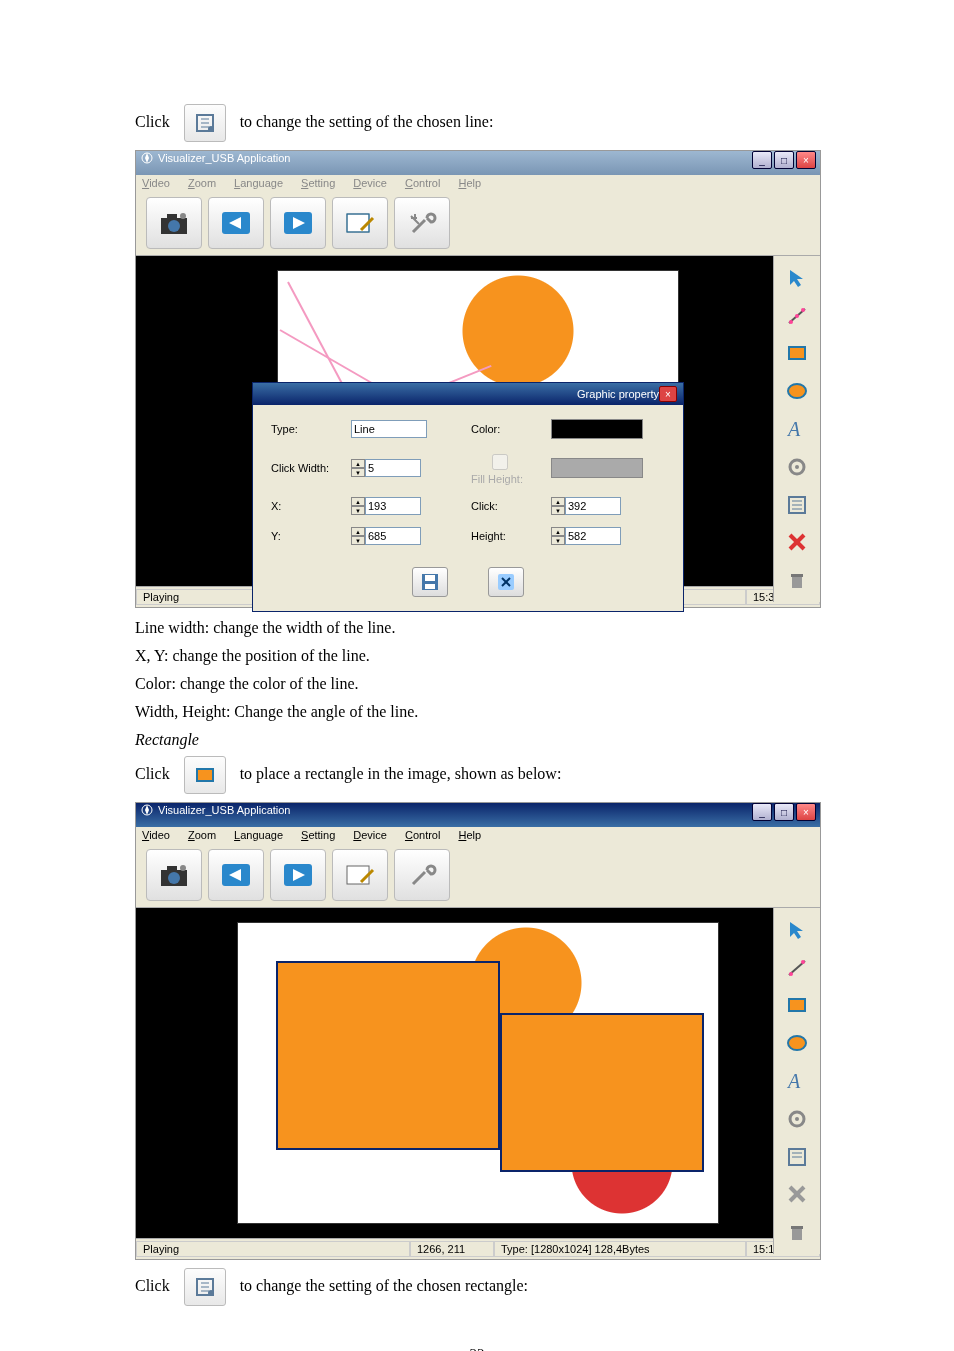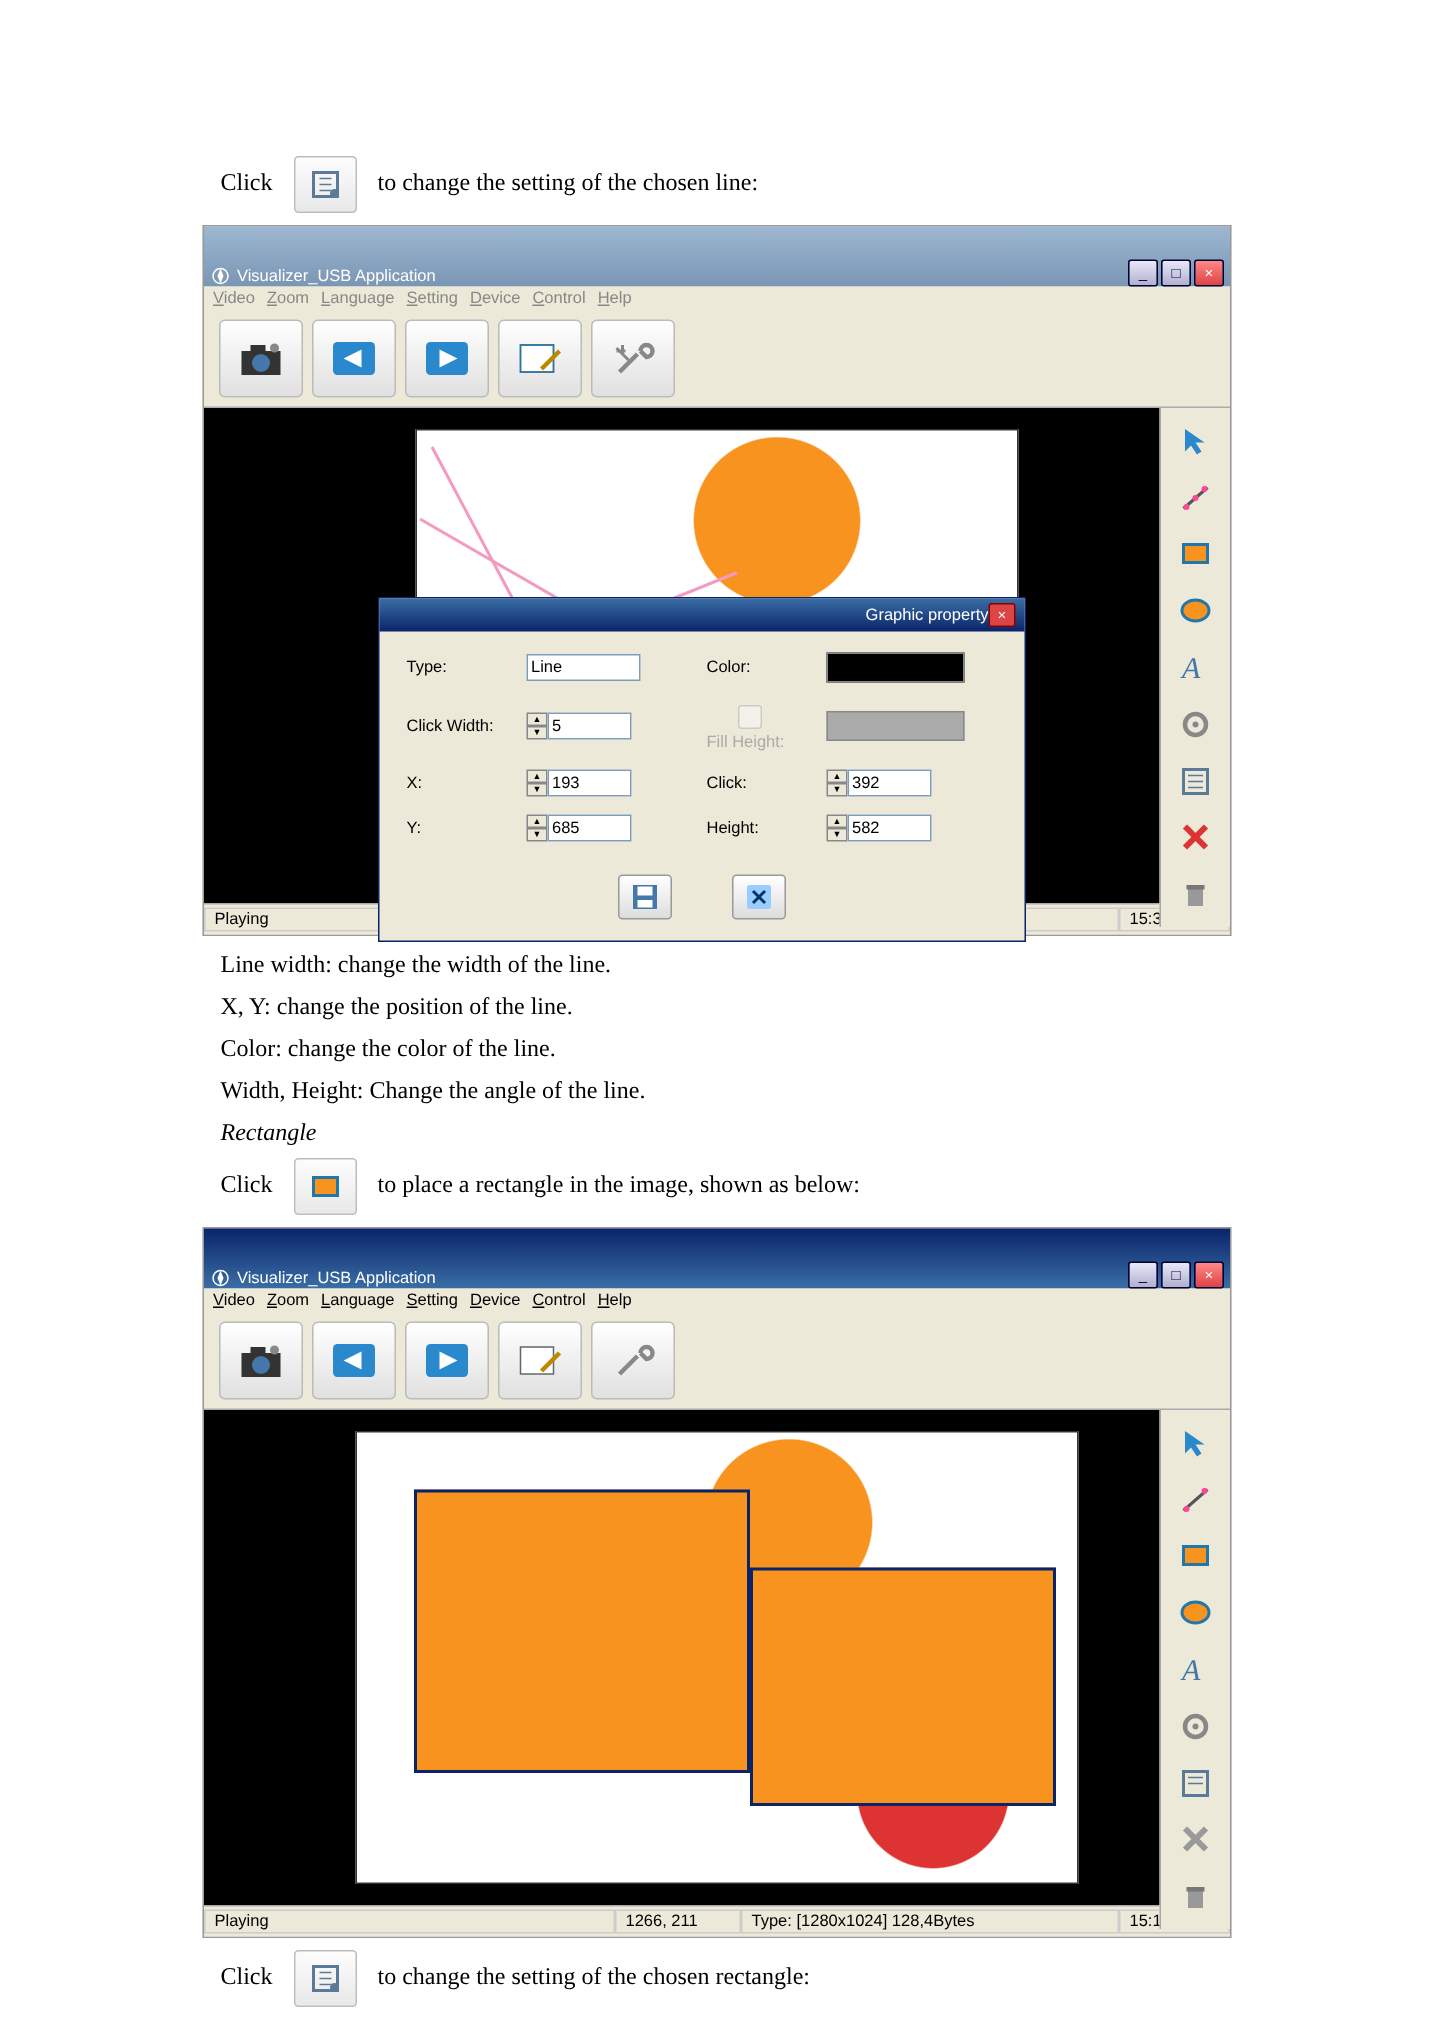--- a/index.html
+++ b/index.html
@@ -1,26 +1,26 @@
 <!DOCTYPE html>
 <html><head>
 <meta charset="utf-8">
 <style>
 body{font-family:"Times New Roman",serif;font-size:16px;margin:0;padding:100px 135px;background:#fff;color:#000}
-.line{margin:4px 12px;line-height:1.5}
+.line{margin:4px 0;line-height:1.5}
 .italic{font-style:italic}
 .inline{display:inline-flex;align-items:center;vertical-align:middle}
 .icon-btn{width:40px;height:36px;background:linear-gradient(#fdfdfd,#e8e8e8);border:1px solid #bbb;border-radius:3px;display:inline-flex;align-items:center;justify-content:center;margin:0 10px}
 .app-window{border:1px solid #999;width:684px;margin:8px 0;background:#ece9d8;font-family:Tahoma,sans-serif;font-size:11px}
-.titlebar{height:40px;background:linear-gradient(#0a246a,#3a6ea5);color:#fff;display:flex;align-items:flex-end;padding:0 4px;justify-content:space-between}
+.titlebar{height:24px;background:linear-gradient(#0a246a,#3a6ea5);color:#fff;display:flex;align-items:flex-start;padding:0 4px;justify-content:space-between}
 .titlebar.grey{background:linear-gradient(#9db7d1,#7a96b4)}
 .wincontrols{display:flex;gap:2px}
 .wincontrols span{width:18px;height:16px;background:linear-gradient(#e8e8f8,#b0b0d0);border:1px solid #003;border-radius:2px;display:inline-flex;align-items:center;justify-content:center;font-size:10px;color:#003}
 .wincontrols .closebtn{background:linear-gradient(#f88,#d44);color:#fff}
-.menubar{background:#ece9d8;padding:2px 6px;display:flex;gap:8px;color:#888;font-size:11px}
+.menubar{background:#ece9d8;padding:2px 6px;display:flex;gap:18px;color:#888;font-size:11px}
 .menubar.active{color:#000}
 .menubar span u{text-decoration:underline}
 .toolbar{background:#ece9d8;padding:6px 10px;display:flex;gap:6px;border-bottom:1px solid #aaa}
 .tool-big{width:54px;height:50px;background:linear-gradient(#fff,#e0e0e0);border:1px solid #bbb;border-radius:4px;display:flex;align-items:center;justify-content:center}
 .canvas{background:#000;position:relative;height:330px;display:flex;justify-content:center;align-items:center}
 .veg{width:400px;height:300px;background:radial-gradient(circle at 60% 20%,#f7931e 0 55px,transparent 56px),radial-gradient(circle at 80% 80%,#d33 0 50px,transparent 51px),radial-gradient(ellipse at 30% 60%,#1a3a1a 0 80px,transparent 81px),#fff;border:1px solid #333;position:relative}
 .pinkline{position:absolute;height:2px;background:#f49ac1;transform-origin:left center}
 .sidebar{position:absolute;right:0;top:0;width:46px;height:100%;background:#ece9d8;border-left:1px solid #aaa;display:flex;flex-direction:column;align-items:center;padding:8px 0;gap:10px}
 .side-icon{width:28px;height:28px;display:flex;align-items:center;justify-content:center}
 .statusbar{background:#ece9d8;border-top:1px solid #aaa;display:flex;font-size:11px;height:20px;align-items:center}

